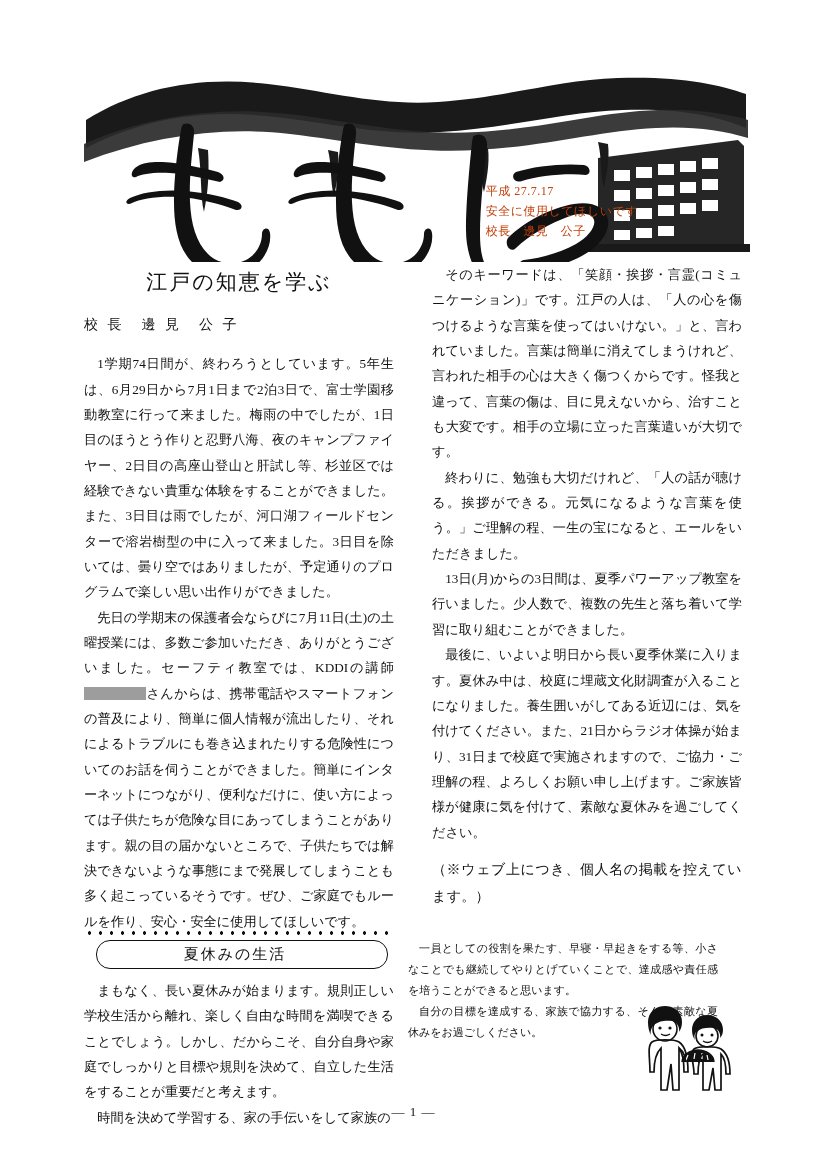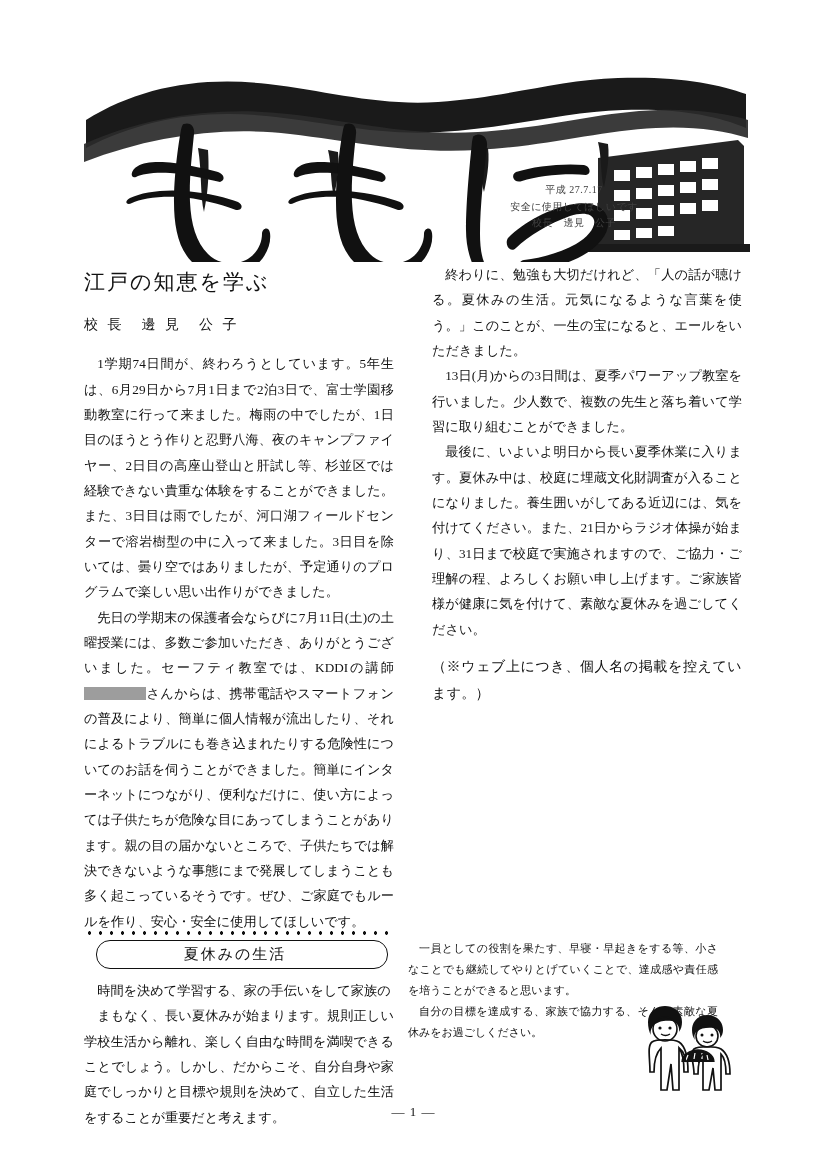--- a/index.html
+++ b/index.html
@@ -31,24 +31,24 @@
     height: 195px;
   }
   .masthead svg {
     position: absolute;
     left: 0; top: 0;
   }
   .masthead-info {
     position: absolute;
     right: 112px;
     top: 120px;
-    font-size: 10px;
+    font-size: 12px;
     line-height: 1.65;
-    text-align: center;
-    color: #404040;
+    text-align: left;
+    color: #c2410c;
     letter-spacing: 0.5px;
     font-family: "Liberation Serif", "DejaVu Serif", serif;
     z-index: 4;
   }
   .masthead-info div { white-space: nowrap; }
 
   
   .col {
     position: absolute;
     top: 262px;
@@ -56,21 +56,21 @@
     font-size: 13.2px;
     line-height: 1.92;
     text-align: justify;
     color: #111;
   }
   .col.left  { left: 84px; }
   .col.right { left: 432px; }
 
   .headline {
     font-size: 21px;
-    text-align: left;
+    text-align: center;
     letter-spacing: 2px;
     margin: 0 0 10px 0;
     font-weight: normal;
   }
   .byline {
     font-size: 14px;
     text-align: left;
     letter-spacing: 3px;
     margin: 0 0 12px 0;
   }
@@ -228,35 +228,36 @@
     <h1 class="headline">江戸の知恵を学ぶ</h1>
     <div class="byline">校 長　邊 見　公 子</div>
 
     <p class="para">1学期74日間が、終わろうとしています。5年生は、6月29日から7月1日まで2泊3日で、富士学園移動教室に行って来ました。梅雨の中でしたが、1日目のほうとう作りと忍野八海、夜のキャンプファイヤー、2日目の高座山登山と肝試し等、杉並区では経験できない貴重な体験をすることができました。また、3日目は雨でしたが、河口湖フィールドセンターで溶岩樹型の中に入って来ました。3日目を除いては、曇り空ではありましたが、予定通りのプログラムで楽しい思い出作りができました。</p>
 
     <p class="para"><span>先日の学期末の保護者会ならびに7月11日(土)の土曜授業には、多数ご参加いただき、ありがとうございました。セーフティ教室では、KDDIの講師</span><span class="redacted redact-a"></span><span>さんからは、携帯電話やスマートフォンの普及により、簡単に個人情報が流出したり、それによるトラブルにも巻き込まれたりする危険性についてのお話を伺うことができました。簡単にインターネットにつながり、便利なだけに、使い方によっては子供たちが危険な目にあってしまうことがあります。親の目の届かないところで、子供たちでは解決できないような事態にまで発展してしまうことも多く起こっているそうです。ぜひ、ご家庭でもルールを作り、安心・安全に使用してほしいです。</span></p>
   </div>
 
   <div class="col right">
 
-    <p class="para">終わりに、勉強も大切だけれど、「人の話が聴ける。夏休みの生活。元気になるような言葉を使う。」このことが、一生の宝になると、エールをいただきました。</p>
+    <p class="para">そのキーワードは、「笑顔・挨拶・言霊(コミュニケーション)」です。江戸の人は、「人の心を傷つけるような言葉を使ってはいけない。」と、言われていました。言葉は簡単に消えてしまうけれど、言われた相手の心は大きく傷つくからです。怪我と違って、言葉の傷は、目に見えないから、治すことも大変です。相手の立場に立った言葉遣いが大切です。</p>
+    <p class="para">終わりに、勉強も大切だけれど、「人の話が聴ける。挨拶ができる。元気になるような言葉を使う。」ご理解の程、一生の宝になると、エールをいただきました。</p>
     <p class="para">13日(月)からの3日間は、夏季パワーアップ教室を行いました。少人数で、複数の先生と落ち着いて学習に取り組むことができました。</p>
     <p class="para">最後に、いよいよ明日から長い夏季休業に入ります。夏休み中は、校庭に埋蔵文化財調査が入ることになりました。養生囲いがしてある近辺には、気を付けてください。また、21日からラジオ体操が始まり、31日まで校庭で実施されますので、ご協力・ご理解の程、よろしくお願い申し上げます。ご家族皆様が健康に気を付けて、素敵な夏休みを過ごしてください。</p>
 
     <p class="note">（※ウェブ上につき、個人名の掲載を控えています。）</p>
   </div>
 
   <div class="dots"></div>
   <div class="subhead-wrap">
     <div class="subhead">夏休みの生活</div>
   </div>
 
   <div class="bottom-left">
+    <p class="para">まもなく、長い夏休みが始まります。規則正しい学校生活から離れ、楽しく自由な時間を満喫できることでしょう。しかし、だからこそ、自分自身や家庭でしっかりと目標や規則を決めて、自立した生活をすることが重要だと考えます。</p>
     <p class="para">時間を決めて学習する、家の手伝いをして家族の</p>
-    <p class="para">まもなく、長い夏休みが始まります。規則正しい学校生活から離れ、楽しく自由な時間を満喫できることでしょう。しかし、だからこそ、自分自身や家庭でしっかりと目標や規則を決めて、自立した生活をすることが重要だと考えます。</p>
   </div>
 
   <div class="bottom-right">
     <p class="para">一員としての役割を果たす、早寝・早起きをする等、小さなことでも継続してやりとげていくことで、達成感や責任感を培うことができると思います。</p>
     <p class="para">自分の目標を達成する、家族で協力する、そんな素敵な夏休みをお過ごしください。</p>
   </div>
 
   <svg class="illus" viewBox="0 0 118 90">
     <g fill="#111">
 

